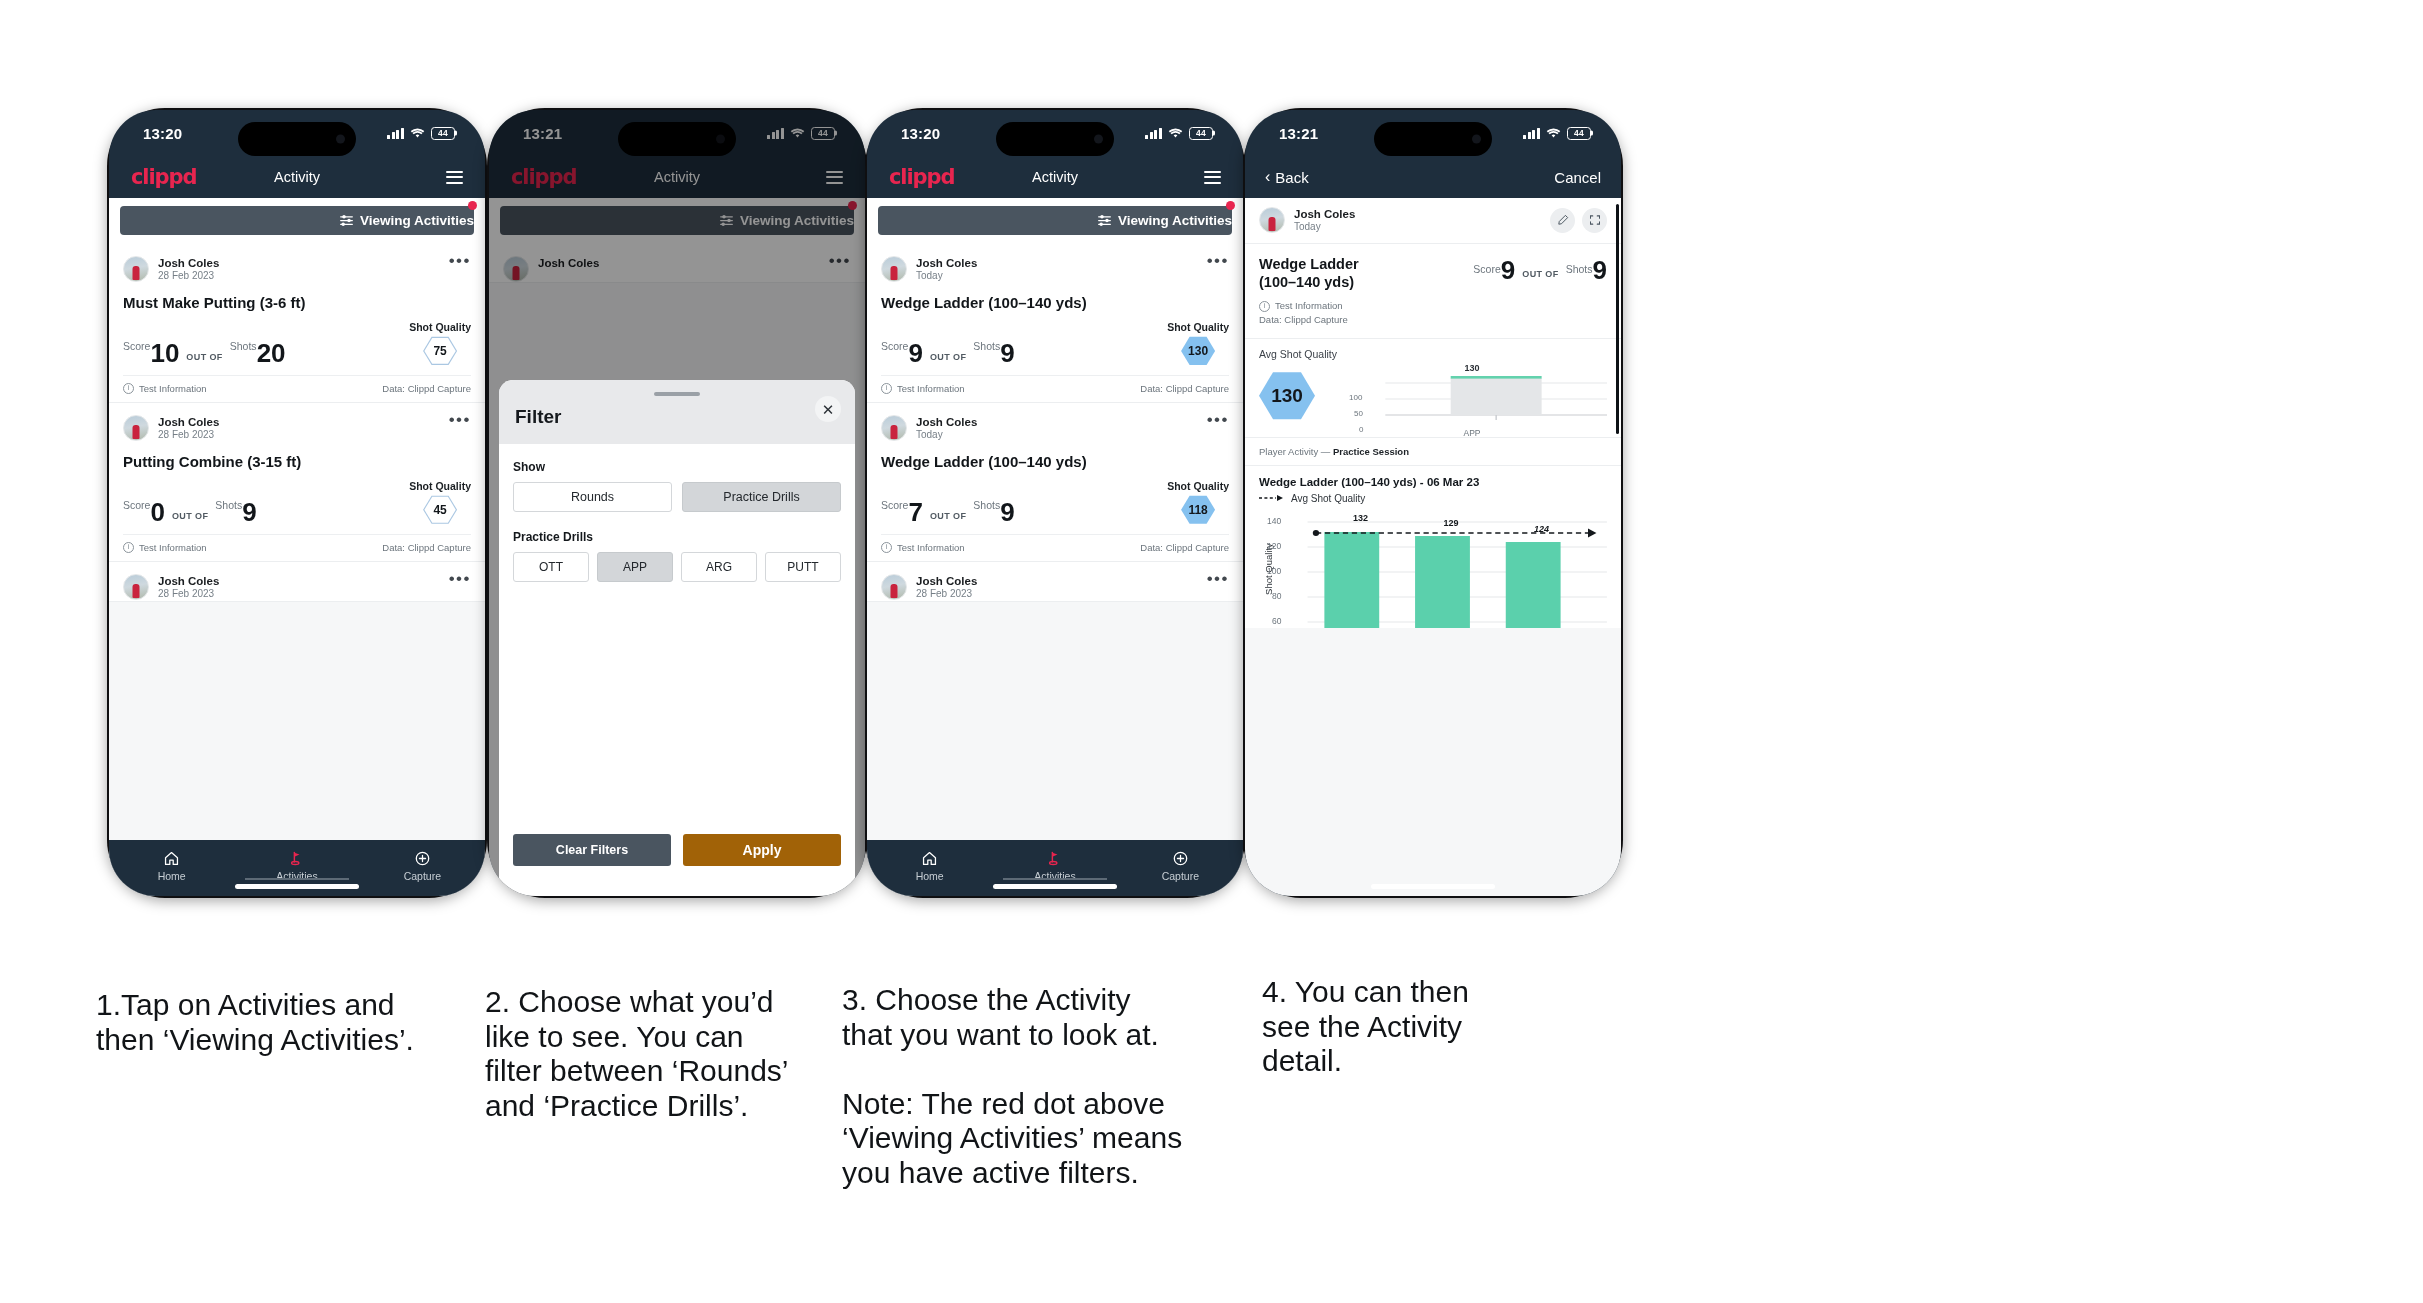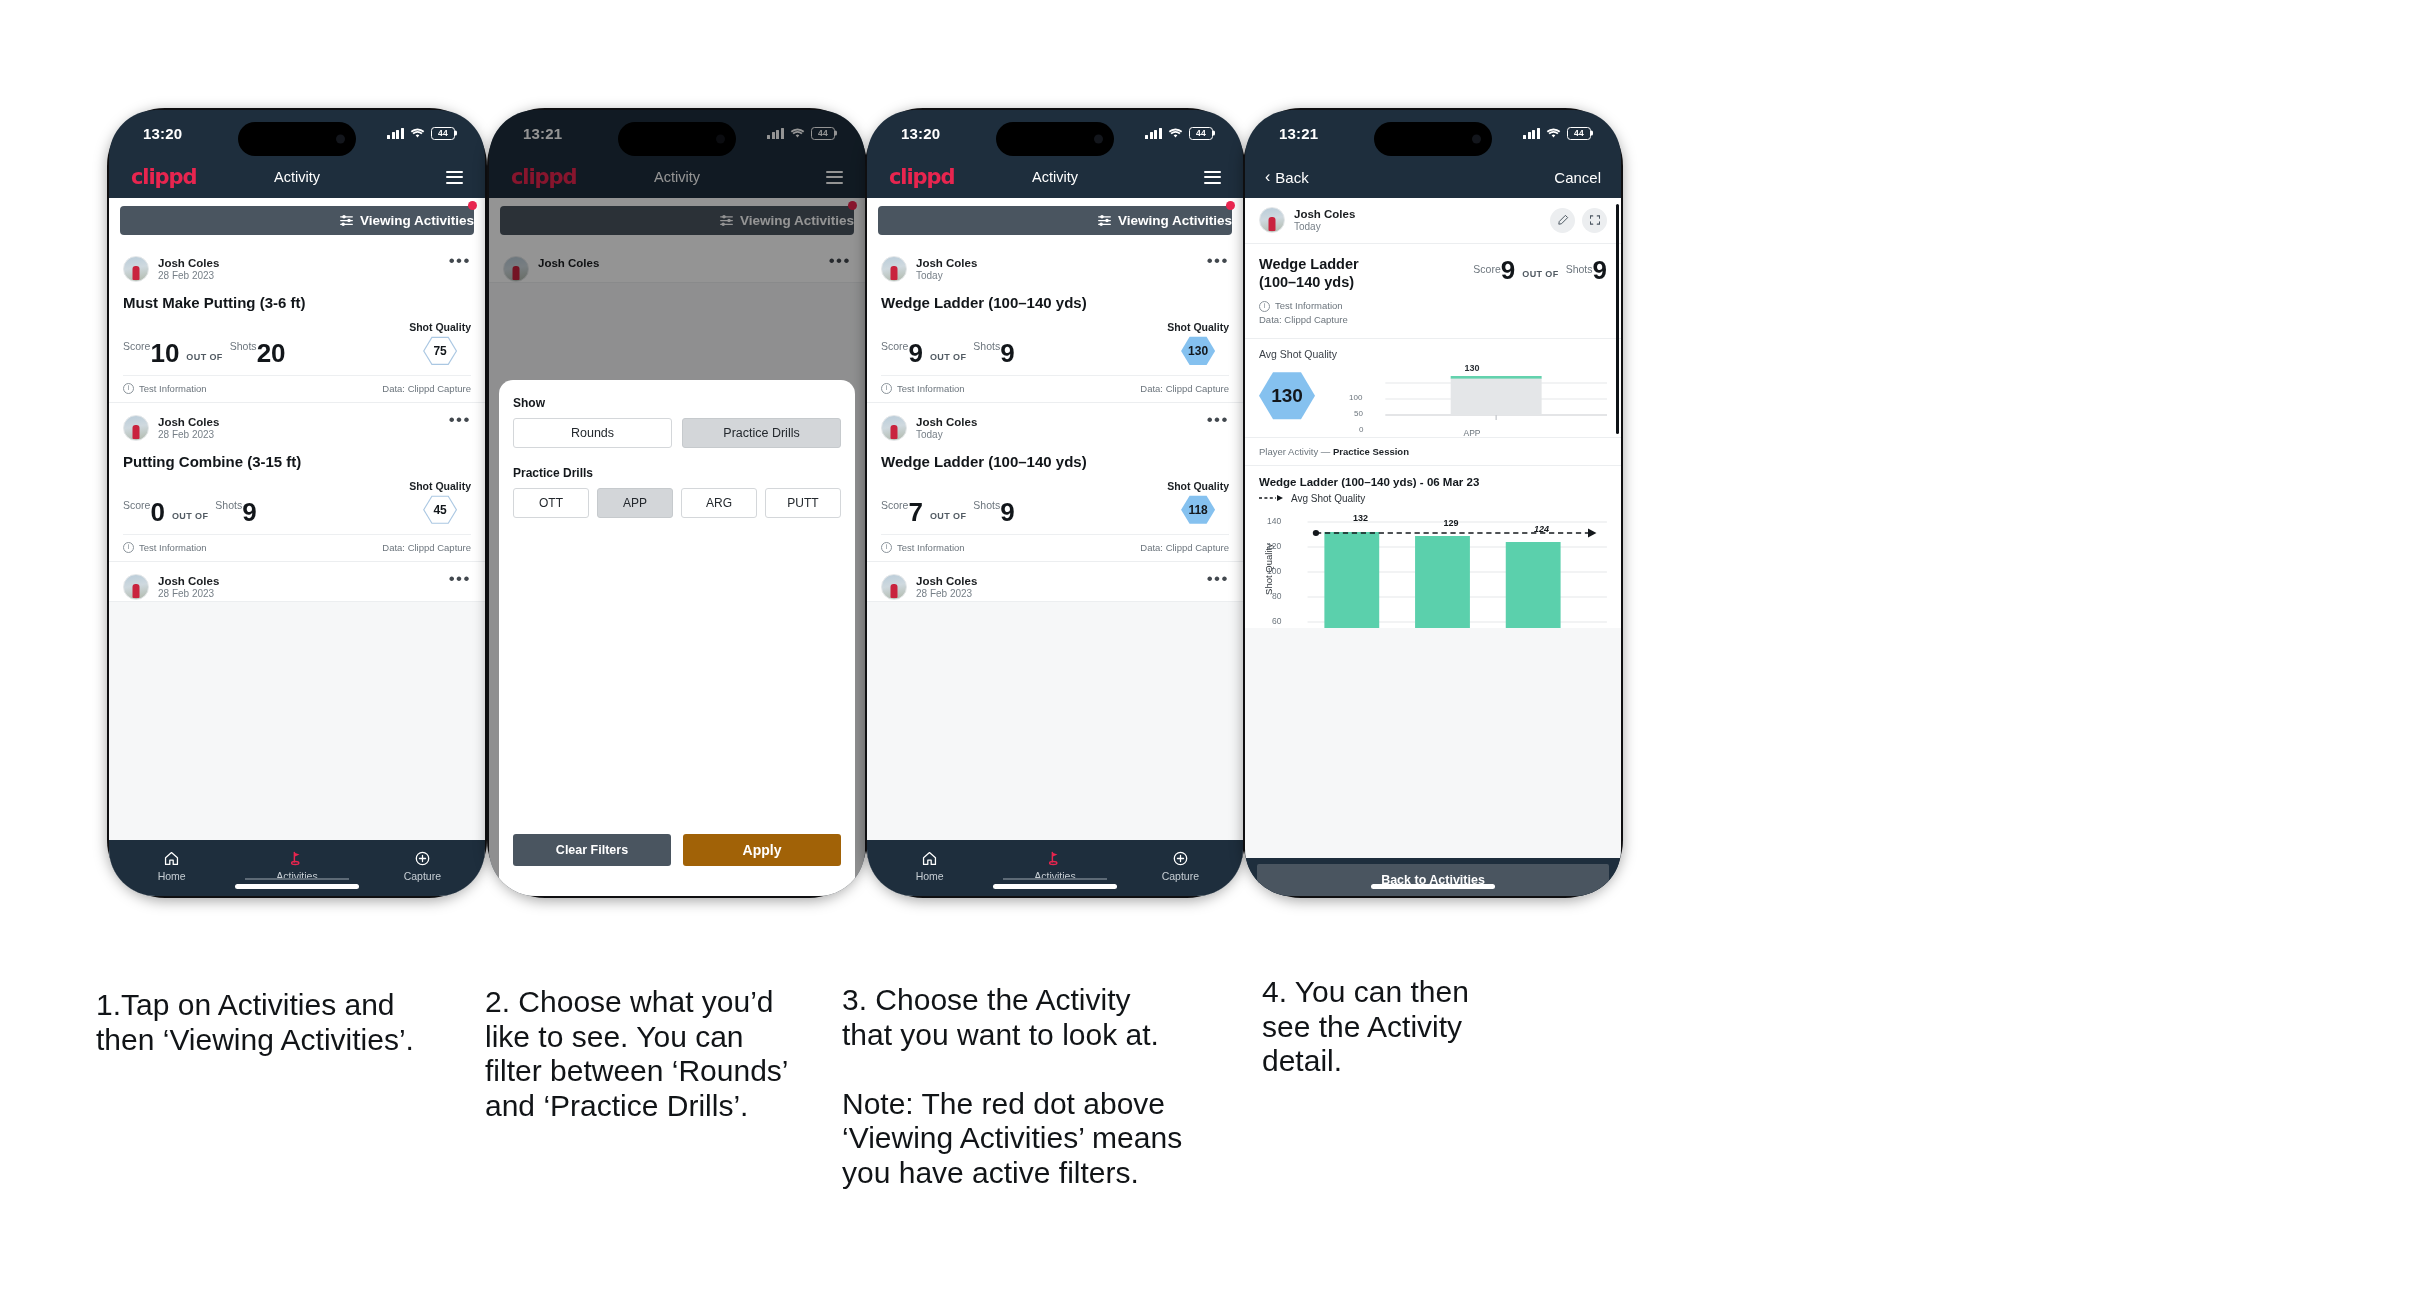--- a/index.html
+++ b/index.html
@@ -552,20 +552,25 @@
               <div class="who">
                   <div class="nm">Josh Coles</div>
                 </div>
               <div class="dots">•••</div>
             </div>
           </div>
         </div>
       </div>
       <div class="dim"></div>
       <div class="sheet">
+        <div class="sheet-head">
+          <div class="grabber"></div>
+          <div class="sheet-title">Filter</div>
+          <div class="closebtn">✕</div>
+        </div>
         <div class="sheet-body">
           <div class="group-label">Show</div>
           <div class="seg-row">
             <div class="seg">Rounds</div>
             <div class="seg on">Practice Drills</div>
           </div>
           <div class="group-label">Practice Drills</div>
           <div class="chip-row">
             <div class="chip">OTT</div>
             <div class="chip on">APP</div>
@@ -888,23 +893,20 @@
             <span style="position:absolute;left:8px;top:56px;font-size:8.5px;color:#6c757d;">100</span>
             <span style="position:absolute;left:13px;top:81px;font-size:8.5px;color:#6c757d;">80</span>
             <span style="position:absolute;left:13px;top:106px;font-size:8.5px;color:#6c757d;">60</span>
             <span style="position:absolute;left:27%;top:3px;font-size:9px;font-weight:bold;color:#14181c;">132</span>
             <span style="position:absolute;left:53%;top:8px;font-size:9px;font-weight:bold;color:#14181c;">129</span>
             <span style="position:absolute;left:79%;top:14px;font-size:9px;font-weight:bold;color:#14181c;font-style:italic;">124</span>
           </div>
         </div>
       </div>
 
-      <div class="backbtn-wrap">
-        <div class="backbtn">Back to Activities</div>
-      </div>
       <div class="homeindicator"></div>
     </div>
   </div>
 
   <div class="caption" style="left:96px; top:988px; width:380px;">1.Tap on Activities and
 then ‘Viewing Activities’.</div>
   <div class="caption" style="left:485px; top:985px; width:350px;">2. Choose what you’d
 like to see. You can
 filter between ‘Rounds’
 and ‘Practice Drills’.</div>

